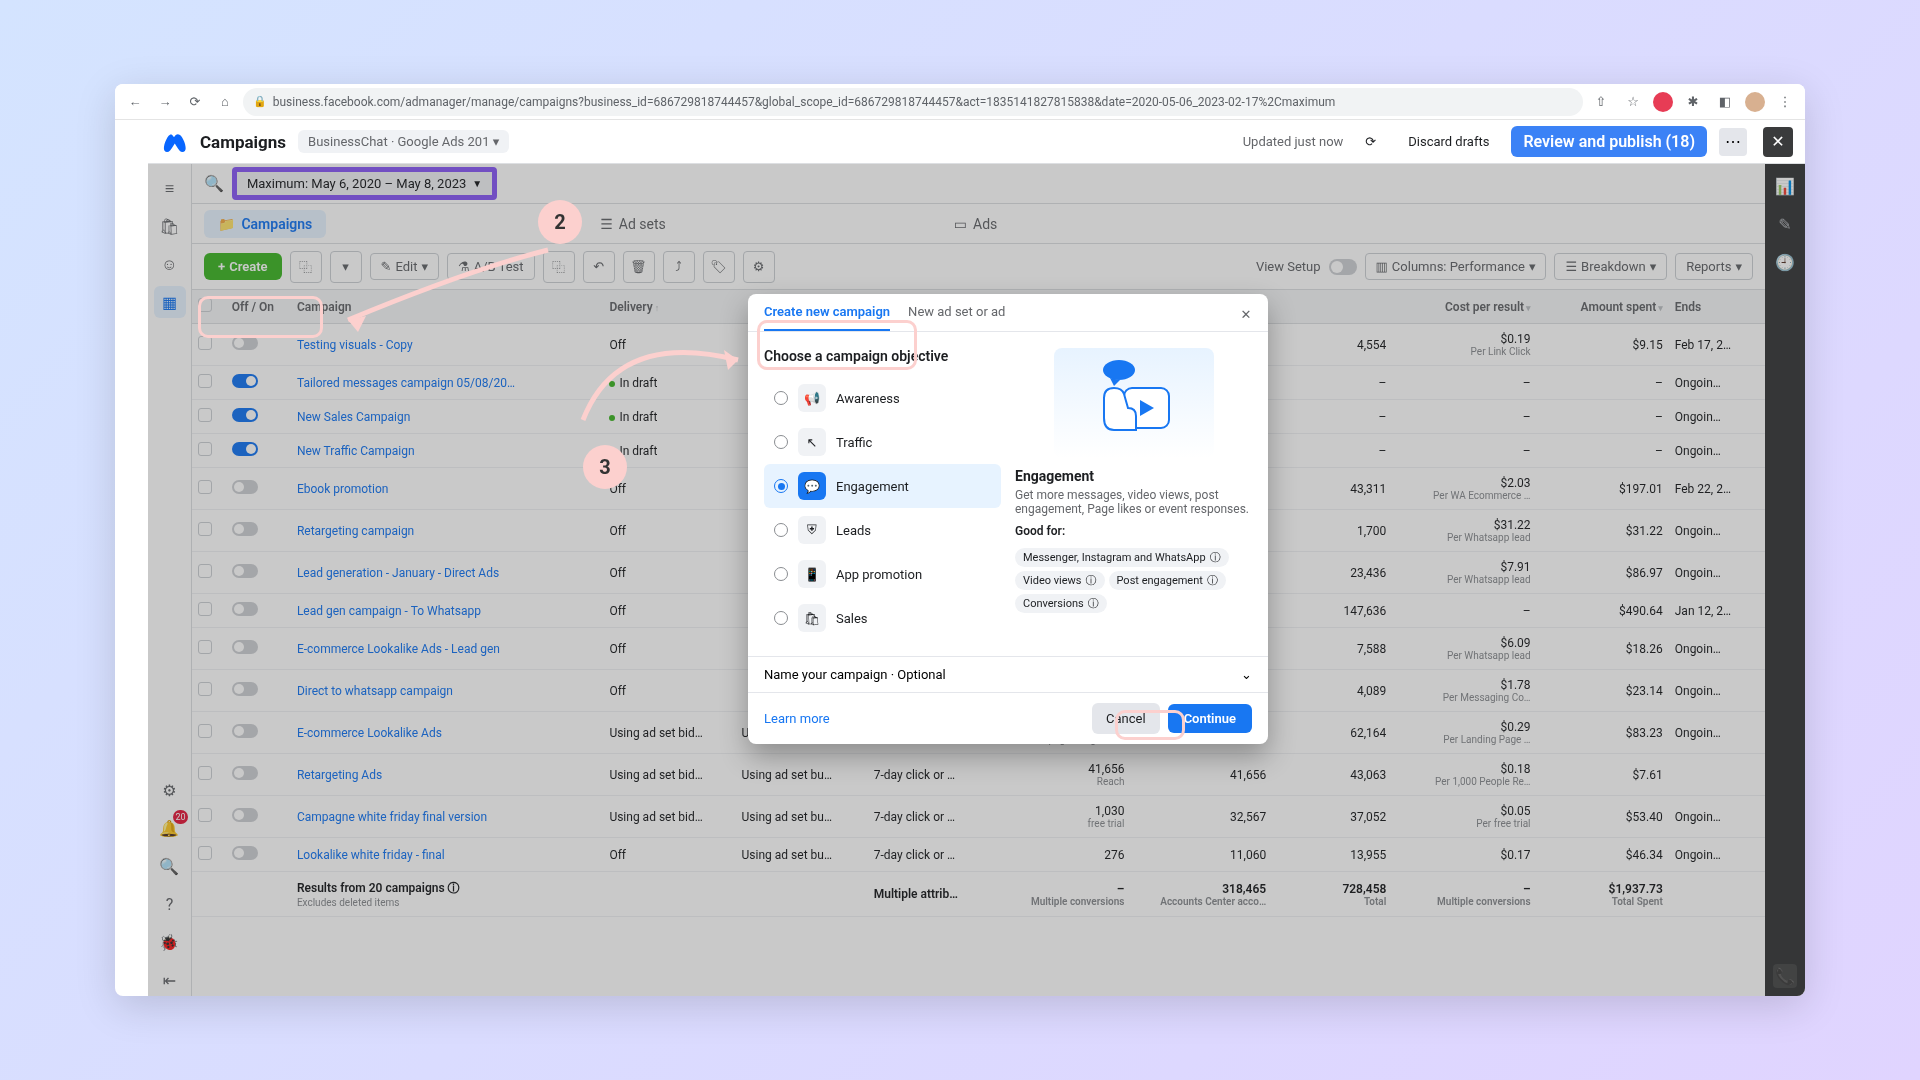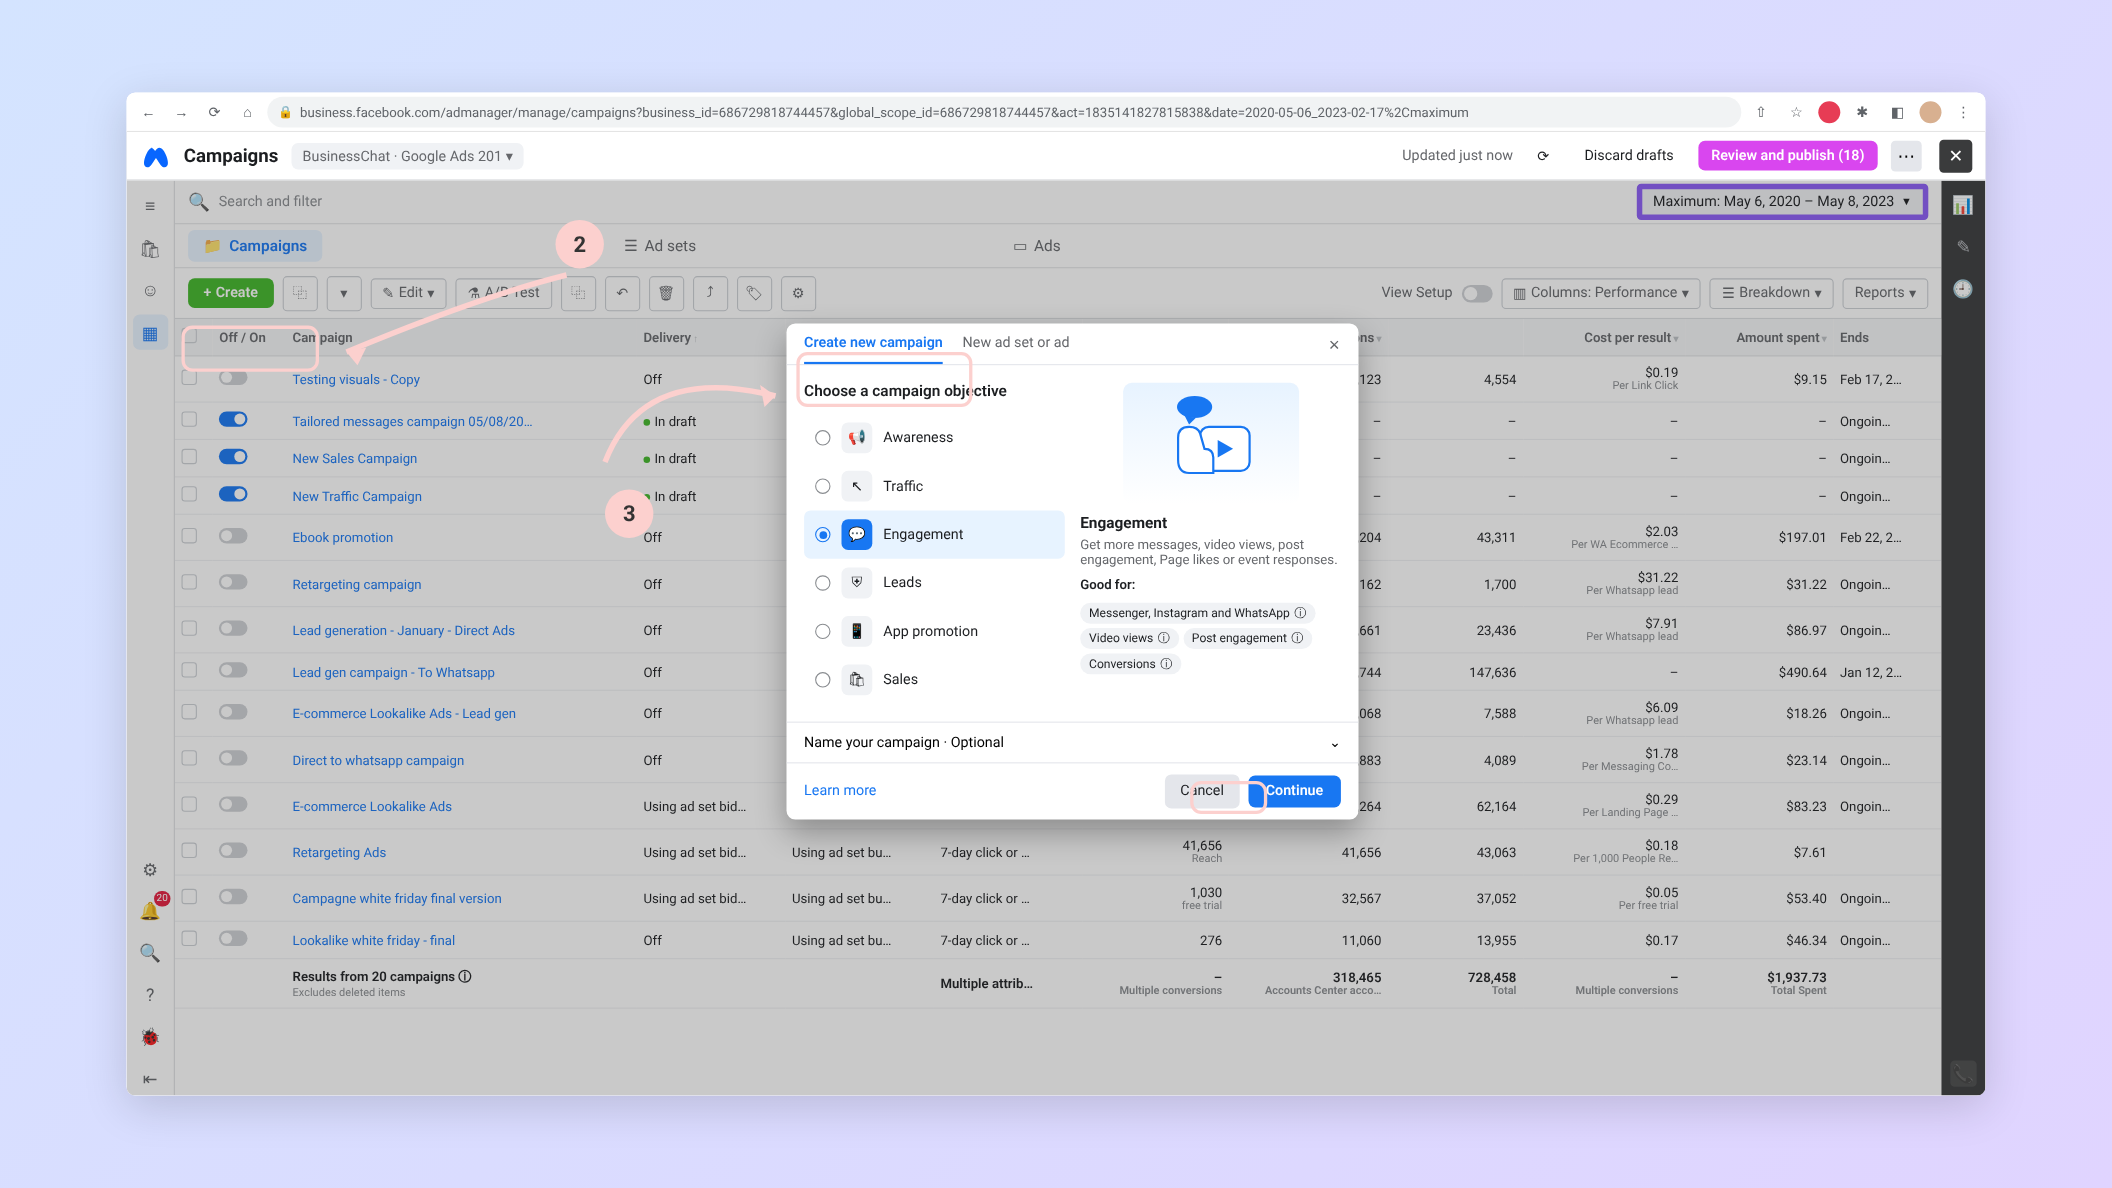--- a/index.html
+++ b/index.html
@@ -8,32 +8,32 @@
 
 
 .chrome { height:36px; background:#fff; border-bottom:1px solid #e4e4e4; display:flex; align-items:center; padding:0 8px; gap:6px; font-size:13px; color:#5f6368; }
 .chrome .nav-btn { width:24px; height:24px; display:flex; align-items:center; justify-content:center; border-radius:50%; cursor:pointer; }
 .chrome .url-bar { flex:1; height:28px; background:#f1f3f4; border-radius:14px; display:flex; align-items:center; padding:0 10px; gap:6px; font-size:12px; color:#5f6368; }
 .chrome .lock { font-size:11px; }
 .chrome .right-icons { display:flex; gap:8px; align-items:center; }
 .chrome .circle-icon { width:20px; height:20px; border-radius:50%; display:flex; align-items:center; justify-content:center; }
 
 
-.app { flex:1; position:relative; display:flex; flex-direction:column; background:#f5f6f7; overflow:hidden; }
+.app { flex:1; position:relative; display:flex; flex-direction:column; background:#f5f6f7; overflow:hidden;margin-left:33px; }
 .overlay-dim { position:absolute; inset:0; background:rgba(40,40,40,0.25); z-index:50; pointer-events:none; }
 
 .topbar { height:44px; background:#fff; border-bottom:1px solid #dddfe2; display:flex; align-items:center; padding:0 12px; gap:12px; position:relative; z-index:60; }
 .meta-logo { width:28px; height:28px; }
 .page-name { font-weight:700; font-size:17px; color:#1c1e21; }
 .account-select { background:#f0f2f5; border-radius:6px; padding:4px 10px; font-size:13px; color:#65676b; display:flex; align-items:center; gap:6px; }
 .caret { font-size:10px; }
 .topbar .spacer { flex:1; }
 .updated { font-size:13px; color:#65676b; }
 .top-btn { font-size:13px; color:#1c1e21; padding:6px 10px; border-radius:4px; cursor:pointer; }
-.review-btn { background:#d946ef; color:#fff; font-weight:600; padding:6px 12px; border-radius:6px; font-size:13px; }
+.review-btn { background:#3b82f6; color:#fff; font-weight:600; padding:6px 12px; border-radius:6px; font-size:16px; }
 .more-btn { width:28px; height:28px; display:flex; align-items:center; justify-content:center; background:#e4e6eb; border-radius:4px; }
 .close-right { width:30px; height:30px; background:#3a3b3c; color:#fff; border-radius:4px; display:flex; align-items:center; justify-content:center; margin-left:4px; }
 
 .body-row { flex:1; display:flex; overflow:hidden; position:relative; z-index:10; }
 .left-rail { width:44px; background:#fff; border-right:1px solid #dddfe2; display:flex; flex-direction:column; align-items:center; padding-top:8px; gap:6px; }
 .rail-icon { width:32px; height:32px; border-radius:6px; display:flex; align-items:center; justify-content:center; color:#65676b; position:relative; }
 .rail-icon.active { background:#e7f3ff; color:#1877f2; }
 .rail-spacer { flex:1; }
 .badge-num { position:absolute; top:-2px; right:-2px; background:#e41e3f; color:#fff; font-size:9px; border-radius:7px; min-width:14px; height:14px; display:flex; align-items:center; justify-content:center; padding:0 2px; }
 
@@ -169,23 +169,20 @@
         <div class="rail-icon">🔍</div>
         <div class="rail-icon">?</div>
         <div class="rail-icon">🐞</div>
         <div class="rail-icon">⇤</div>
       </div>
 
       <div class="main">
 
         <div class="search-row">
           <span>🔍</span>
-          <div class="search-input">
-              <span style="color:#8a8d91">Search and filter</span>
-            </div>
           <div class="date-pill">
               <span>Maximum: May 6, 2020 – May 8, 2023</span>
               <span class="caret">▼</span>
             </div>
         </div>
 
         <div class="tabs-row">
           <div class="tab active">📁 <span>Campaigns</span></div>
           <div class="tab">☰ <span>Ad sets</span></div>
           <div class="tab">▭ <span>Ads</span></div>

